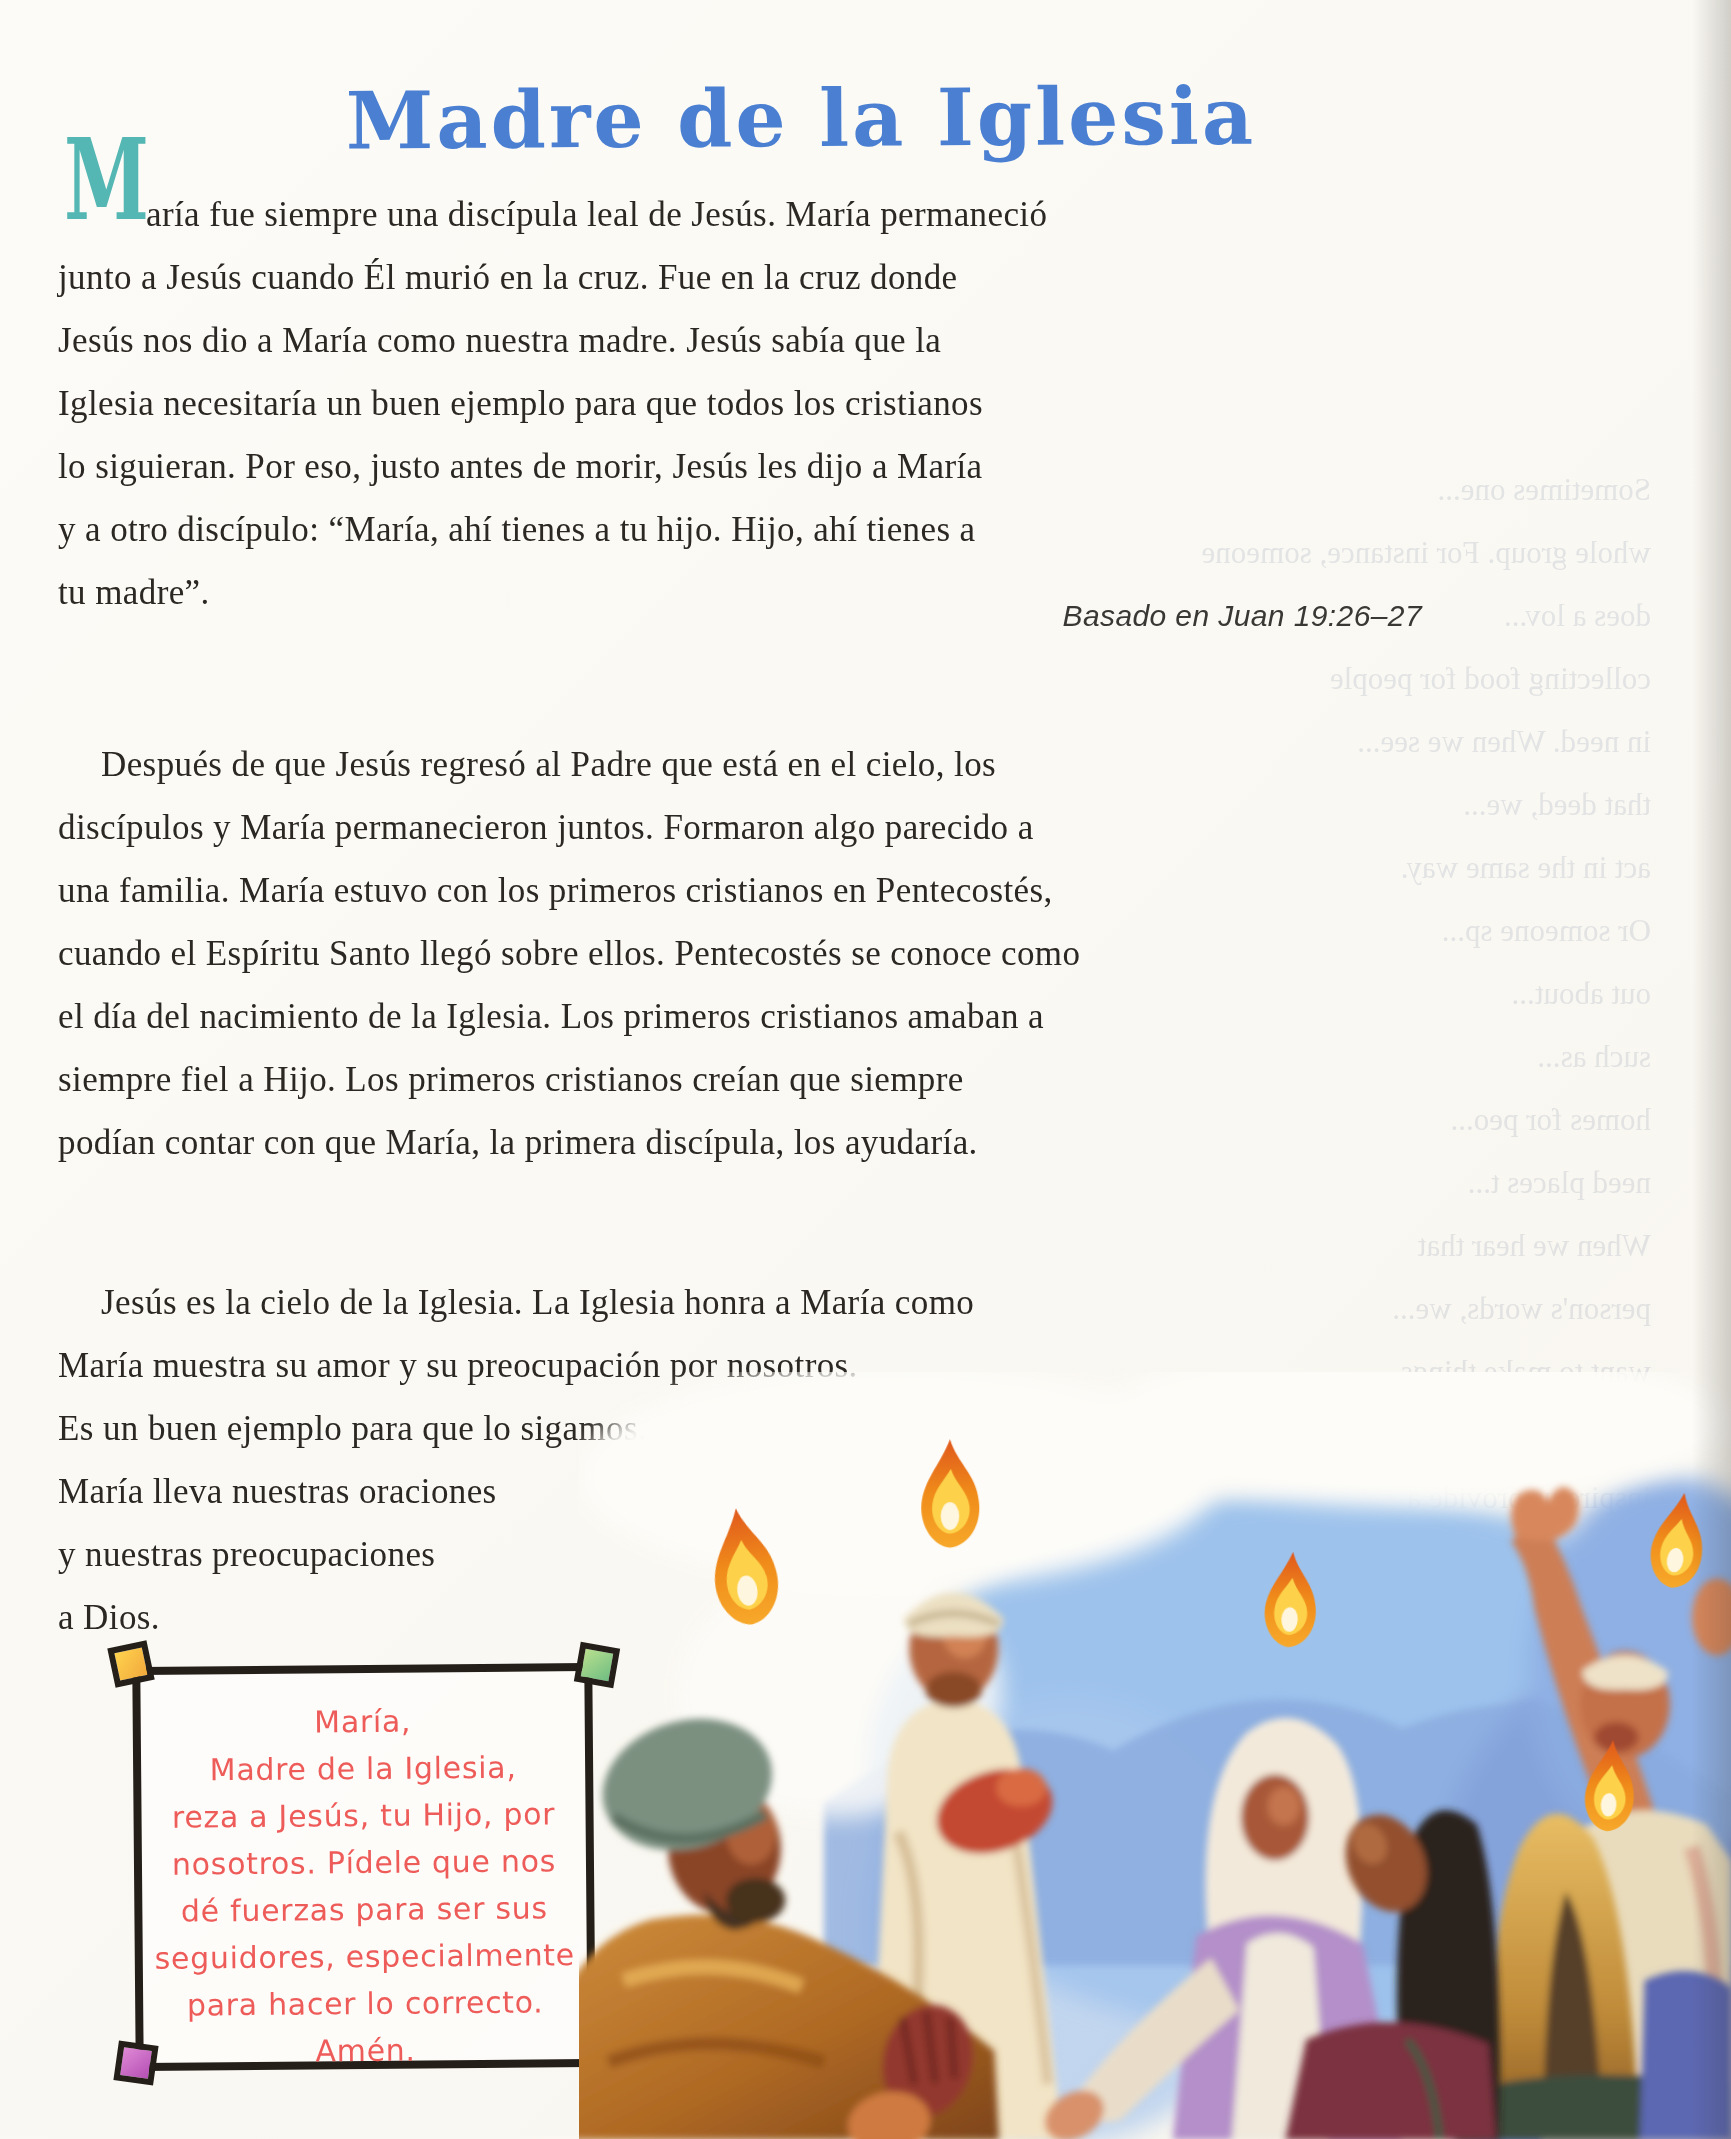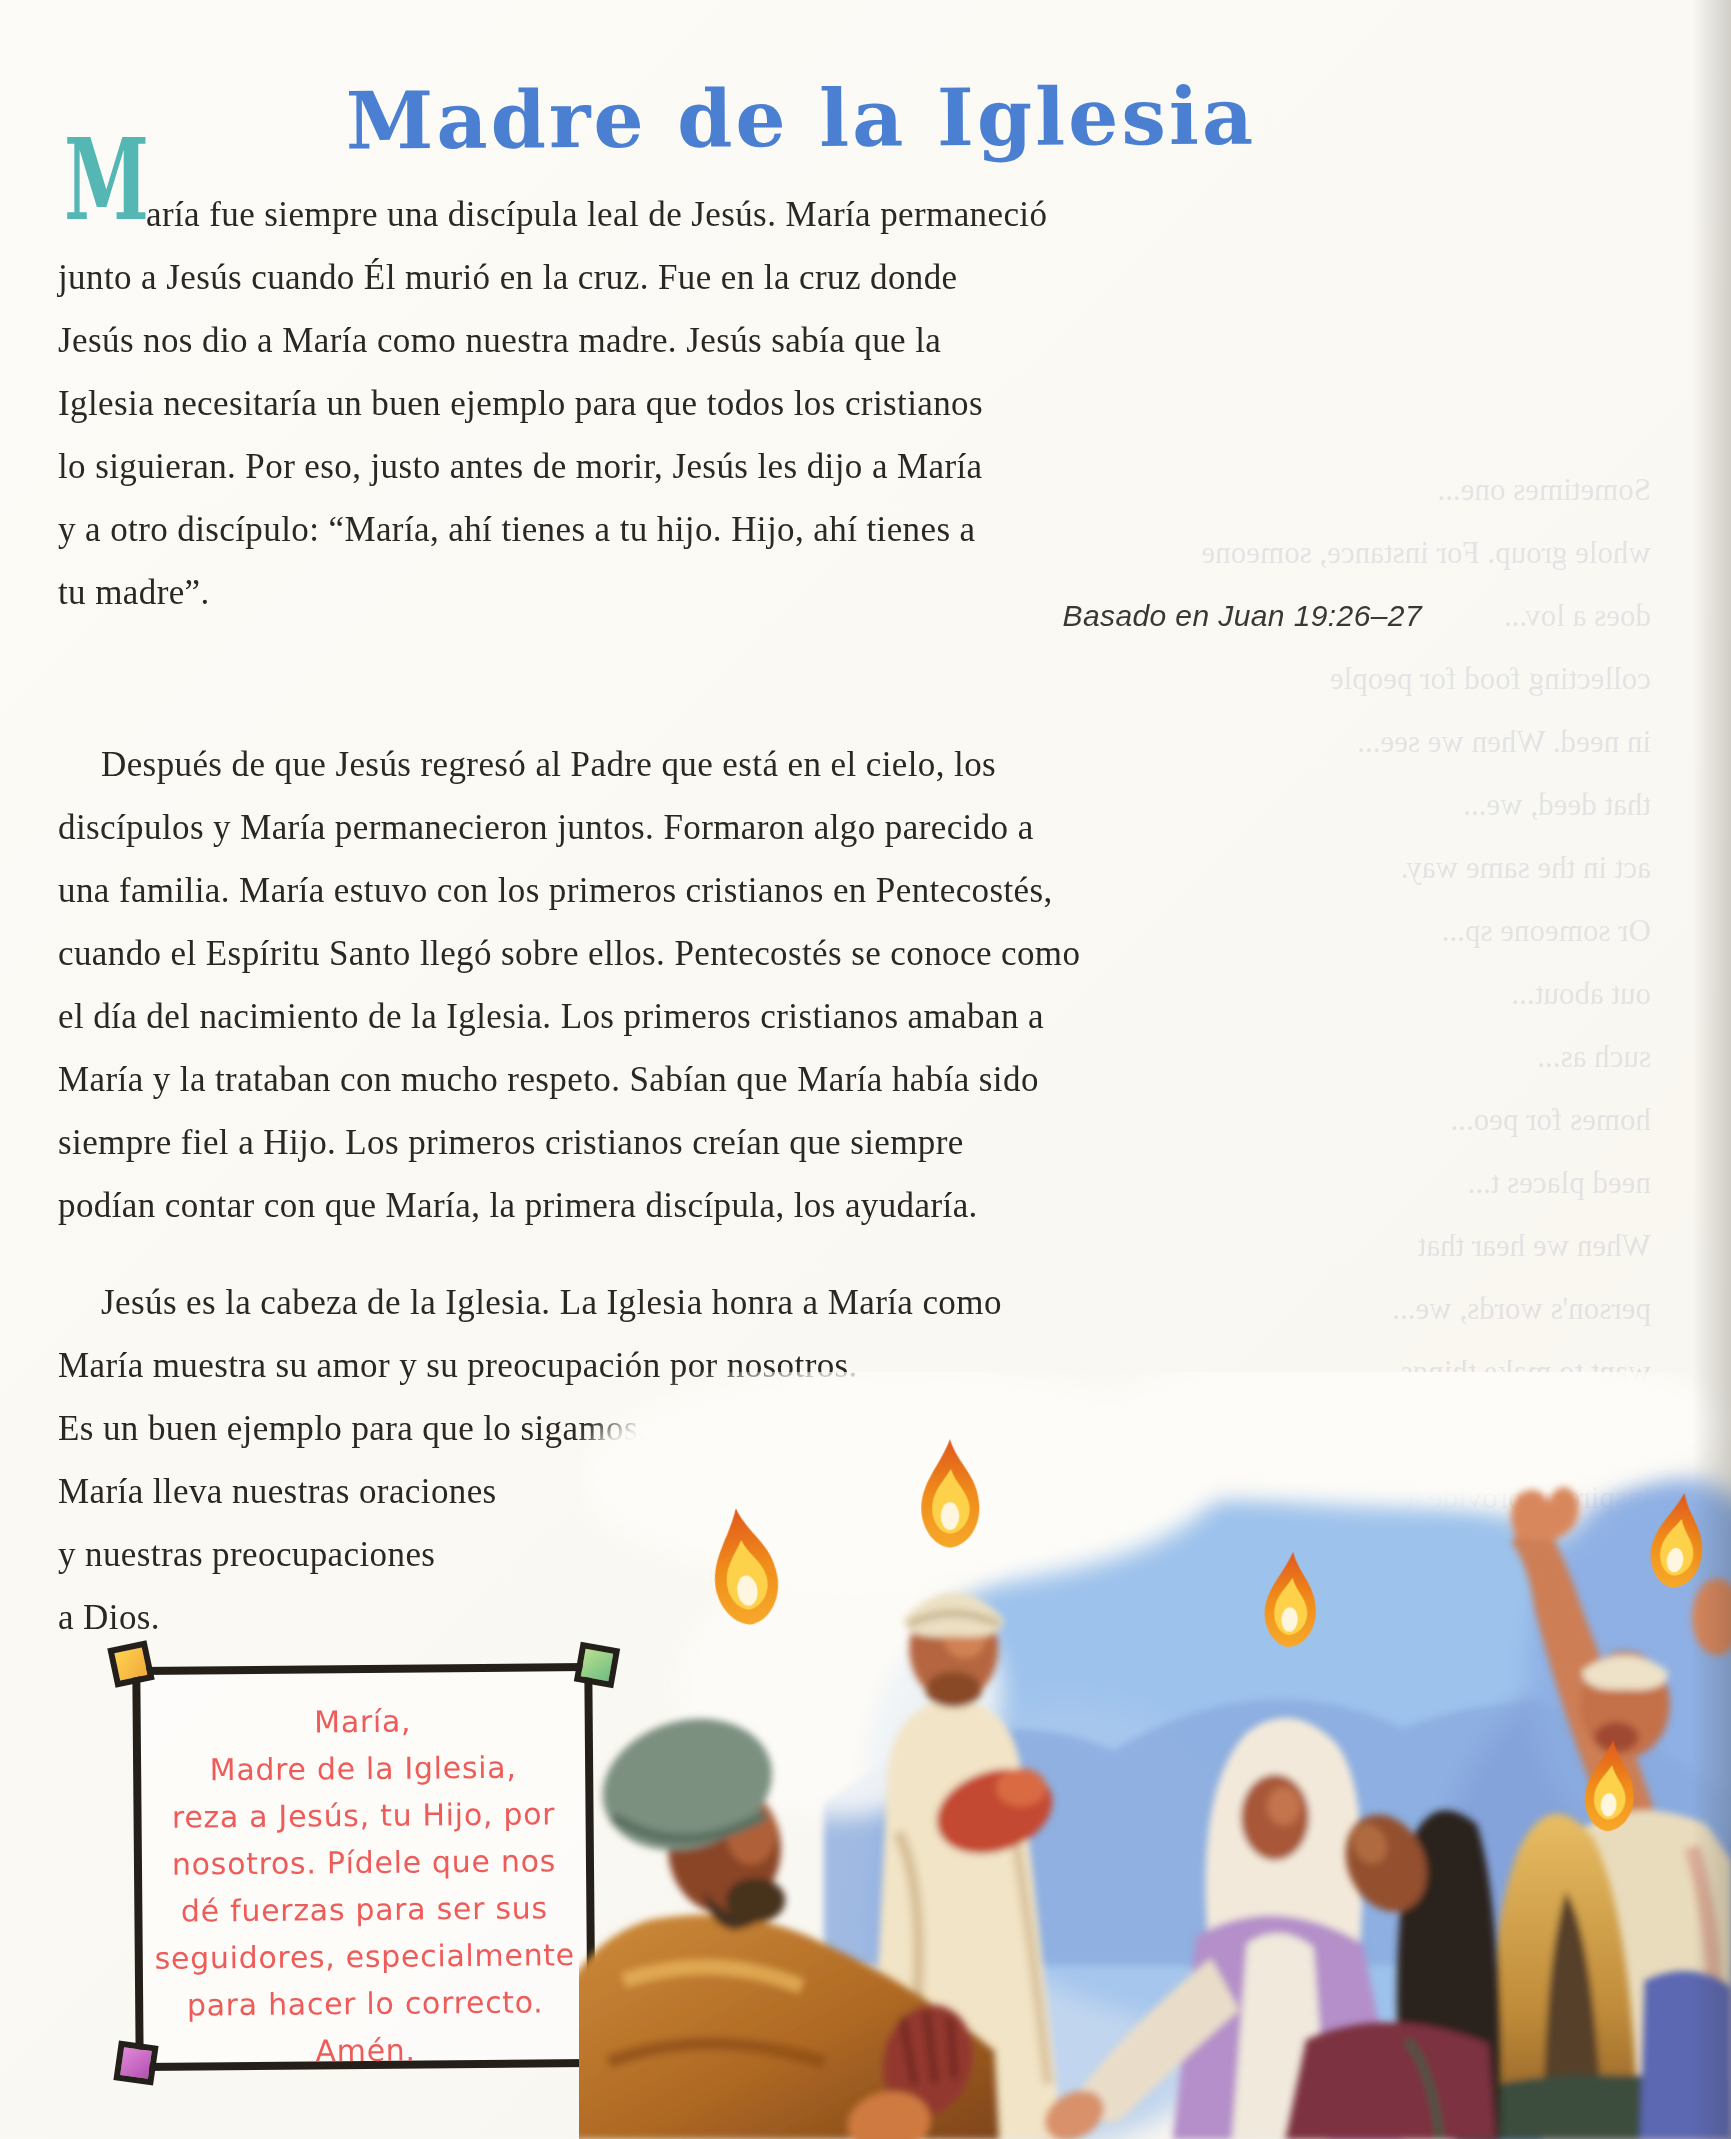--- a/index.html
+++ b/index.html
@@ -140,27 +140,26 @@
     </section>
 
   <div class="citation">Basado en Juan 19:26–27</div>
 
   <section class="body-block p2">
       <div class="line">Después de que Jesús regresó al Padre que está en el cielo, los</div>
       <div class="line">discípulos y María permanecieron juntos. Formaron algo parecido a</div>
       <div class="line">una familia. María estuvo con los primeros cristianos en Pentecostés,</div>
       <div class="line">cuando el Espíritu Santo llegó sobre ellos. Pentecostés se conoce como</div>
       <div class="line">el día del nacimiento de la Iglesia. Los primeros cristianos amaban a</div>
-      <div class="line">María y la trataban con mucho respeto. Sabían que María había sido</div>
       <div class="line">siempre fiel a Hijo. Los primeros cristianos creían que siempre</div>
       <div class="line">podían contar con que María, la primera discípula, los ayudaría.</div>
     </section>
 
   <section class="body-block p3">
-      <div class="line">Jesús es la cabeza de la Iglesia. La Iglesia honra a María como</div>
+      <div class="line">Jesús es la cielo de la Iglesia. La Iglesia honra a María como</div>
       <div class="line">María muestra su amor y su preocupación por nosotros.</div>
       <div class="line">Es un buen ejemplo para que lo sigamos.</div>
       <div class="line">María lleva nuestras oraciones</div>
       <div class="line">y nuestras preocupaciones</div>
       <div class="line">a Dios.</div>
     </section>
 
   <div class="prayer-box">
     <div class="prayer-text">
         <div class="line">María,</div>

